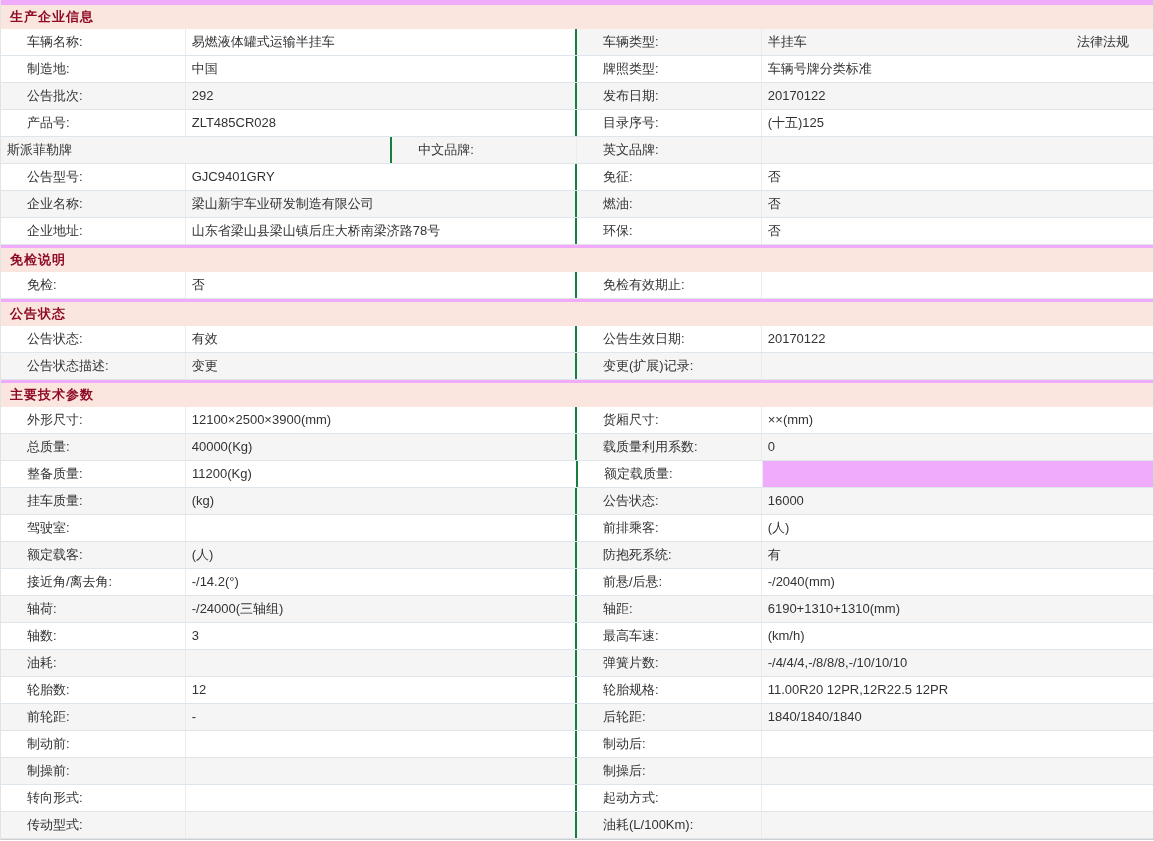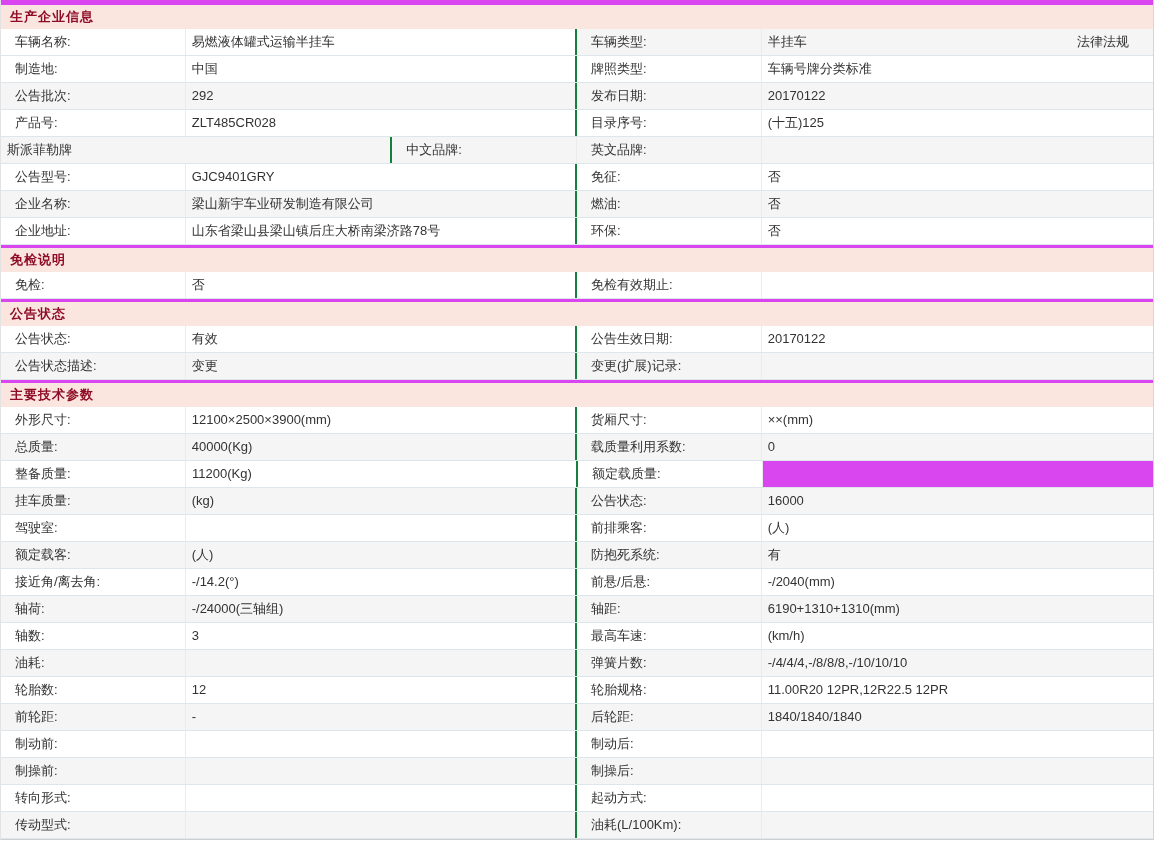--- a/index.html
+++ b/index.html
@@ -1,36 +1,36 @@
 <!DOCTYPE html>
 <html><head>
 <meta charset="utf-8">
 <style>
   html,body{margin:0;padding:0;background:#fff;}
   body{
     font-family:"Liberation Sans","DejaVu Sans",sans-serif;
     font-size:13px;color:#333;
   }
   .wrap{
-    width:1154px;box-sizing:border-box;background:#d946ef;
+    width:1154px;box-sizing:border-box;background:#f0abfc;
     border-left:1px solid #e3e3e3;border-right:1px solid #d5d5d5;border-bottom:1px solid #cfcfcf;
     padding-top:2px;overflow:hidden;
   }
   .sec-header{
     background:#fbe5df;color:#8e0c25;font-weight:bold;
     height:24px;line-height:24px;padding-left:9px;margin-top:3px;
     font-size:13px;letter-spacing:1px;
   }
   .rows{width:100%;}
   .row{display:flex;height:27px;box-sizing:border-box;border-bottom:1px solid #dee6ec;}
   .c{
     box-sizing:border-box;height:26px;line-height:26px;
     overflow:hidden;white-space:nowrap;background:#fff;
   }
-  .cl{width:185px;padding-left:14px;border-right:1px solid #ebebeb;}
+  .cl{width:185px;padding-left:26px;border-right:1px solid #ebebeb;}
   .cv{width:392px;padding-left:6px;border-right:2px solid #15803d;}
   .cv.h2{border-right:none;display:flex;}
   .cv.h2 .val{flex:0 1 auto;}
   .corner-link{margin-left:auto;padding-right:24px;color:#333;text-decoration:none;cursor:pointer;}
   
   .sec-0 .row:nth-child(odd) .h2{background:#f5f5f6;}
   .sec-0 .row:nth-child(2n+3) .h1{background:#f5f5f6;}
   
   .sec-2 .row:nth-child(even) .h1,.sec-2 .row:nth-child(even) .h2{background:#f5f5f6;}
   .sec-3 .row:nth-child(even) .h1,.sec-3 .row:nth-child(even) .h2{background:#f5f5f6;}

